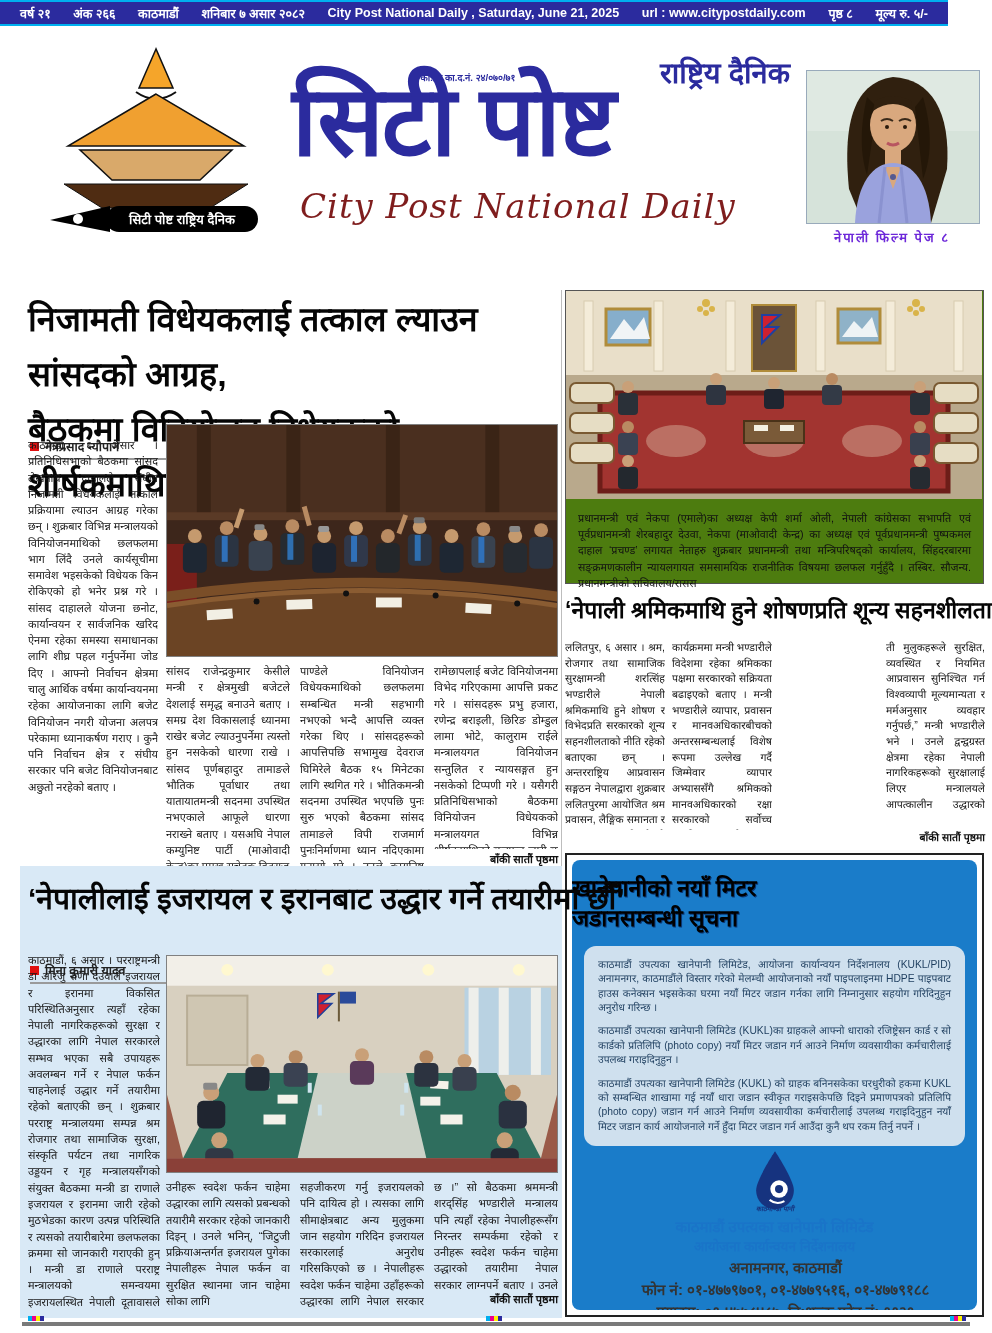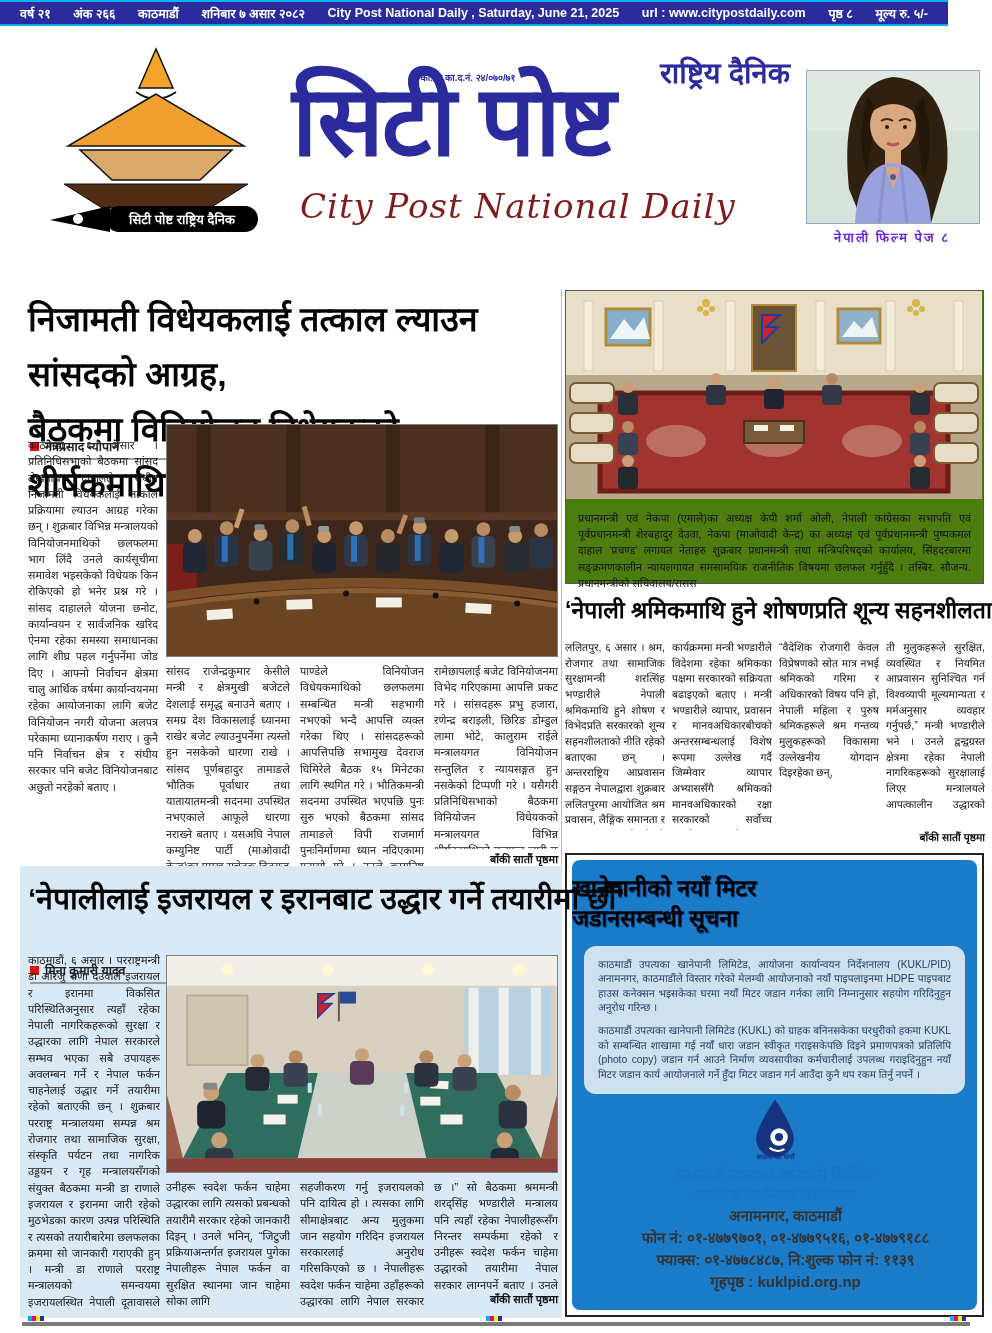--- a/index.html
+++ b/index.html
@@ -260,32 +260,32 @@
         <circle cx="208" cy="92" r="6" fill="#c9a078"></circle>
           <rect x="198" y="98" width="20" height="20" rx="4" fill="#1f2530"></rect>
       </g>
     </svg>
     <div class="leadcap">प्रधानमन्त्री एवं नेकपा (एमाले)का अध्यक्ष केपी शर्मा ओली, नेपाली कांग्रेसका सभापति एवं पूर्वप्रधानमन्त्री शेरबहादुर देउवा, नेकपा (माओवादी केन्द्र) का अध्यक्ष एवं पूर्वप्रधानमन्त्री पुष्पकमल दाहाल ‘प्रचण्ड’ लगायत नेताहरु शुक्रबार प्रधानमन्त्री तथा मन्त्रिपरिषद्को कार्यालय, सिंहदरबारमा  सङ्क्रमणकालीन न्यायलगायत समसामयिक राजनीतिक विषयमा छलफल गर्नुहुँदै  । तस्बिर. सौजन्य. प्रधानमन्त्रीको सचिवालय/रासस</div>
   </div>
 
   <div class="abs hline a2head">‘नेपाली श्रमिकमाथि हुने शोषणप्रति शून्य सहनशीलता’</div>
   <div class="abs col" style="left:565px;top:640px;width:100px;height:190px;font-size:10.6px;">ललितपुर, ६ असार । श्रम, रोजगार तथा सामाजिक सुरक्षामन्त्री शरत्सिंह भण्डारीले नेपाली श्रमिकमाथि हुने शोषण र विभेदप्रति सरकारको शून्य सहनशीलताको नीति रहेको बताएका छन् । अन्तरराष्ट्रिय आप्रवासन सङ्गठन नेपालद्वारा शुक्रबार ललितपुरमा आयोजित श्रम प्रवासन, लैङ्गिक समानता र जलवायु परिवर्तनको सन्दर्भमा व्यापार तथा मानवअधिकारसम्बन्धी बहुसरोकारवाला नीति संवाद</div>
   <div class="abs col" style="left:672px;top:640px;width:100px;height:190px;font-size:10.6px;">कार्यक्रममा मन्त्री भण्डारीले विदेशमा रहेका श्रमिकका पक्षमा सरकारको सक्रियता बढाइएको बताए । मन्त्री भण्डारीले व्यापार, प्रवासन र मानवअधिकारबीचको अन्तरसम्बन्धलाई विशेष रूपमा उल्लेख गर्दै जिम्मेवार व्यापार अभ्याससँगै श्रमिकको मानवअधिकारको रक्षा सरकारको सर्वोच्च प्राथमिकता भएको बताए ।</div>
-  <div class="abs col" style="left:779px;top:640px;width:100px;height:190px;font-size:10.6px;">“वैदेशिक रोजगारी केवल विप्रेषणको स्रोत मात्र नभई श्रमिकको गरिमा र अधिकारको विषय पनि हो, नेपाली महिला र पुरुष श्रमिकहरूले श्रम गन्तव्य मुलुकहरूको विकासमा उल्लेखनीय योगदान दिइरहेका छन्,</div>
   <div class="abs col" style="left:886px;top:640px;width:99px;height:172px;font-size:10.6px;">ती मुलुकहरूले सुरक्षित, व्यवस्थित र नियमित आप्रवासन सुनिश्चित गर्न विश्वव्यापी मूल्यमान्यता र मर्मअनुसार व्यवहार गर्नुपर्छ,” मन्त्री भण्डारीले भने ।  उनले द्वन्द्वग्रस्त क्षेत्रमा रहेका नेपाली नागरिकहरूको सुरक्षालाई लिएर मन्त्रालयले आपत्कालीन उद्धारको तयारी</div>
   <div class="abs cont" style="left:886px;top:830px;width:99px;font-size:10.6px;">बाँकी सातौं पृष्ठमा</div>
 
   <div class="abs noticebox">
     <div class="notice-in">
       <div class="notice-title">
         <div>खानेपानीको नयाँ मिटर</div>
         <div>जडानसम्बन्धी सूचना</div>
       </div>
       <div class="notice-panel">
         <p class="npar">काठमाडौं उपत्यका खानेपानी लिमिटेड, आयोजना कार्यान्वयन निर्देशनालय (KUKL/PID) अनामनगर, काठमाडौंले विस्तार गरेको मेलम्ची आयोजनाको नयाँ पाइपलाइनमा HDPE पाइपबाट हाउस कनेक्सन भइसकेका घरमा नयाँ मिटर जडान गर्नका लागि निम्नानुसार सहयोग गरिदिनुहुन अनुरोध गरिन्छ ।</p>
+        <p class="npar">काठमाडौं उपत्यका खानेपानी लिमिटेड (KUKL)का ग्राहकले आफ्नो धाराको रजिष्ट्रेसन कार्ड र सो कार्डको प्रतिलिपि (photo copy) नयाँ मिटर जडान गर्न आउने निर्माण व्यवसायीका कर्मचारीलाई उपलब्ध गराइदिनुहुन ।</p>
         <p class="npar">काठमाडौं उपत्यका खानेपानी लिमिटेड (KUKL) को ग्राहक बनिनसकेका घरधुरीको हकमा KUKL को सम्बन्धित शाखामा गई नयाँ धारा जडान स्वीकृत गराइसकेपछि दिइने प्रमाणपत्रको प्रतिलिपि (photo copy) जडान गर्न आउने निर्माण व्यवसायीका कर्मचारीलाई उपलब्ध गराइदिनुहुन नयाँ मिटर जडान कार्य आयोजनाले गर्ने हुँदा मिटर जडान गर्न आउँदा कुनै थप रकम तिर्नु नपर्ने ।</p>
       </div>
       <div class="nfoot">
         <svg width="58" height="62" viewBox="0 0 76 92">
           <path d="M38,2 C38,2 10,44 10,60 a28,28 0 0 0 56,0 C66,44 38,2 38,2 Z" fill="#16337f"></path>
           <circle cx="44" cy="58" r="13" fill="#ffffff"></circle>
           <circle cx="44" cy="58" r="6" fill="#16337f"></circle>
           <path d="M30,74 q10,8 22,2" stroke="#ffffff" stroke-width="3" fill="none"></path>
           <text x="38" y="90" text-anchor="middle" font-size="10" fill="#16337f" font-weight="bold" font-style="italic">काठमाण्डौ पानी</text>
         </svg>

